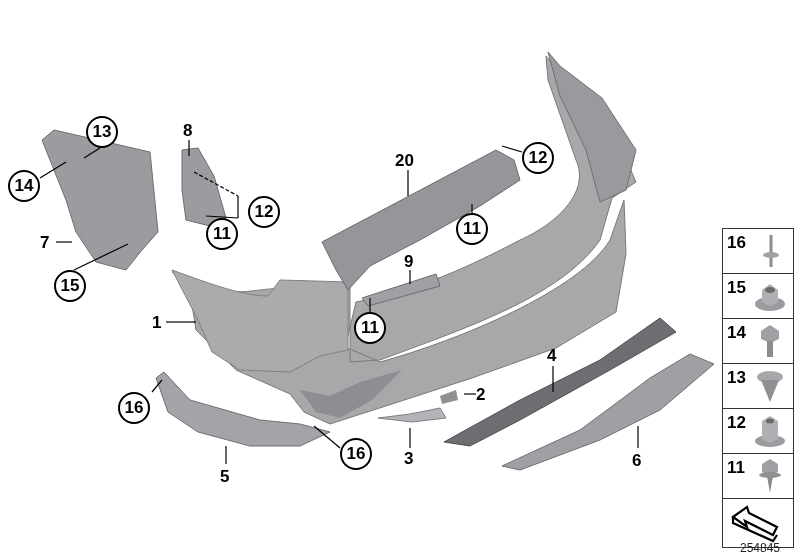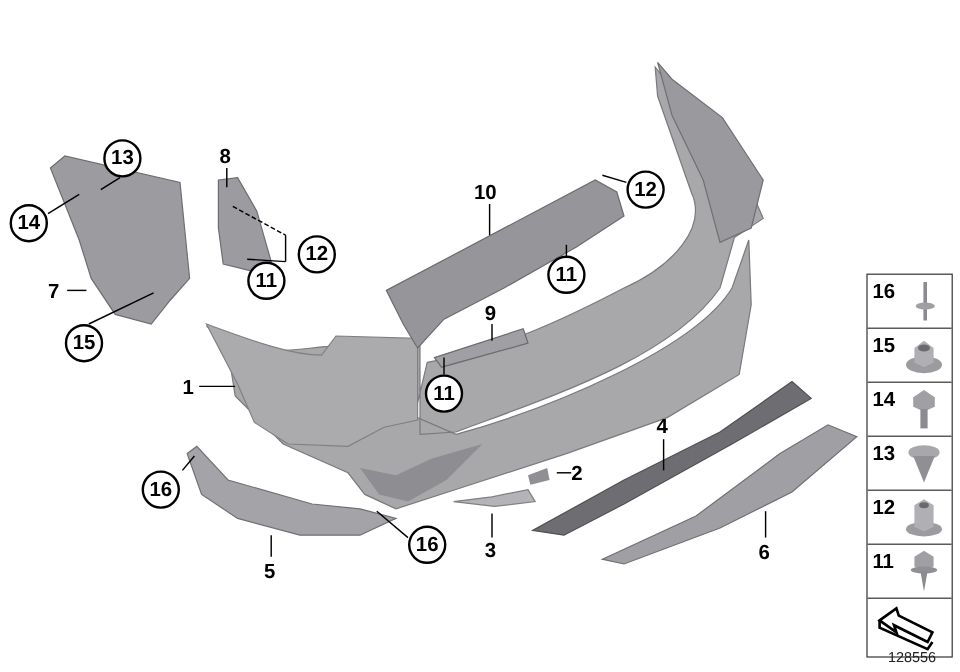--- a/index.html
+++ b/index.html
@@ -69,21 +69,21 @@
 
 <div class="callout" style="left:152px;top:314px">1</div>
 <div class="callout" style="left:476px;top:386px">2</div>
 <div class="callout" style="left:404px;top:450px">3</div>
 <div class="callout" style="left:547px;top:347px">4</div>
 <div class="callout" style="left:220px;top:468px">5</div>
 <div class="callout" style="left:632px;top:452px">6</div>
 <div class="callout" style="left:40px;top:234px">7</div>
 <div class="callout" style="left:183px;top:122px">8</div>
 <div class="callout" style="left:404px;top:253px">9</div>
-<div class="callout" style="left:395px;top:152px">10</div>
+<div class="callout" style="left:395px;top:152px">20</div>
 
 <div class="circ" style="left:206px;top:218px">11</div>
 <div class="circ" style="left:456px;top:213px">11</div>
 <div class="circ" style="left:354px;top:312px">11</div>
 <div class="circ" style="left:248px;top:196px">12</div>
 <div class="circ" style="left:522px;top:142px">12</div>
 <div class="circ" style="left:86px;top:116px">13</div>
 <div class="circ" style="left:8px;top:170px">14</div>
 <div class="circ" style="left:54px;top:270px">15</div>
 <div class="circ" style="left:118px;top:392px">16</div>
@@ -136,13 +136,13 @@
       </svg>
   </div>
   <div class="lcell">
     <svg style="position:absolute;left:6px;top:4px;width:58px;height:40px" viewBox="0 0 58 40">
         <path d="M4,14 L18,4 L20,10 L48,24 L44,32 L16,18 L18,24 Z" fill="#fff" stroke="#000" stroke-width="2.2"></path>
         <path d="M4,14 L4,20 L44,38 L48,32" fill="none" stroke="#000" stroke-width="2.2"></path>
       </svg>
   </div>
 </div>
 
-<div class="code">128556</div>
+<div class="code">254845</div>
 
 </body></html>

